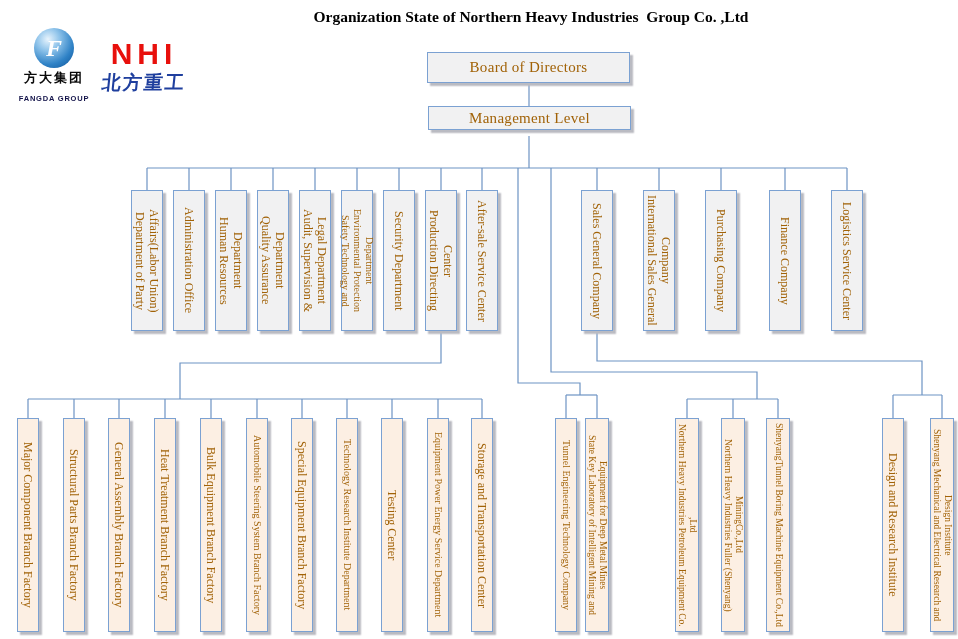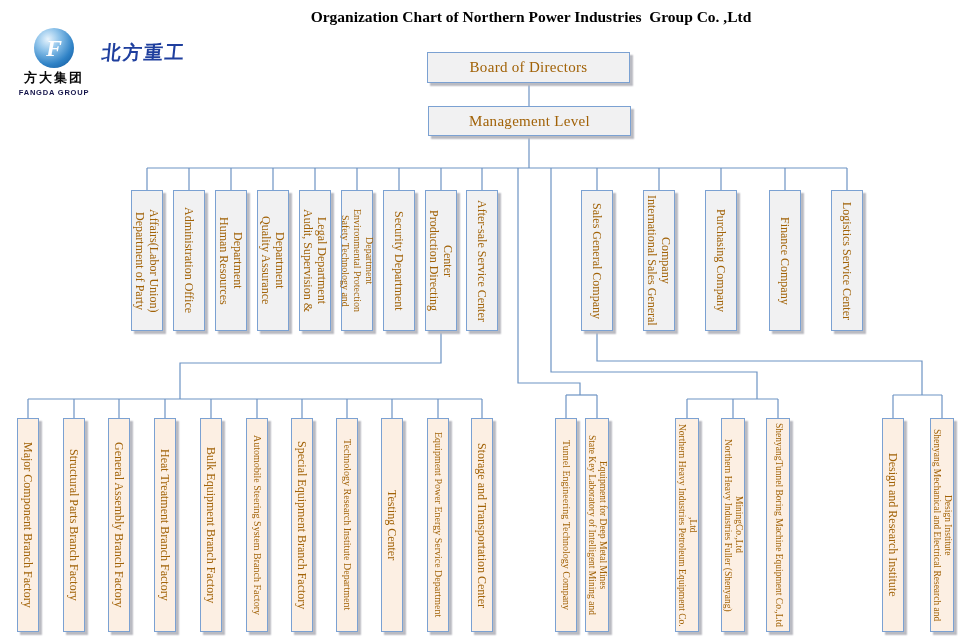--- a/index.html
+++ b/index.html
@@ -9,50 +9,51 @@
          font-weight:bold;font-size:15.5px;color:#000;white-space:pre;}
   
   .fangda{position:absolute;left:14px;top:28px;width:80px;text-align:center;}
   .fangda .sphere{width:40px;height:40px;border-radius:50%;margin:0 auto;
       background:radial-gradient(circle at 35% 28%, #e8f4fd 0%, #8ec3ea 30%, #2f82c6 65%, #0d4f92 100%);
       display:flex;align-items:center;justify-content:center;
       color:#fff;font:italic bold 24px "Liberation Serif",serif;}
   .fangda .cn{font-weight:bold;font-size:13px;letter-spacing:2px;color:#0a0a0a;
       margin-top:3px;font-family:"DejaVu Sans",sans-serif;line-height:1;}
   .fangda .en{font-size:7.5px;font-weight:bold;color:#14144a;letter-spacing:.8px;
-      margin-top:4px;font-family:"Liberation Sans",sans-serif;}
+      margin-top:10px;font-family:"Liberation Sans",sans-serif;}
   .nhi{position:absolute;left:97px;top:39px;width:94px;text-align:center;}
   .nhi .abbr{font:bold 30px "Liberation Sans",sans-serif;letter-spacing:5px;line-height:1;}
   .nhi .cn{font-weight:bold;font-size:19px;letter-spacing:2px;margin-top:4px;
       transform:skewX(-6deg);font-family:"DejaVu Sans",sans-serif;line-height:1;}
   
   .node{position:absolute;box-sizing:border-box;border:1px solid #7ba1d2;
         box-shadow:3px 3px 1.5px #babbc2;color:#a16207;}
   .top-node{display:flex;align-items:center;justify-content:center;
         font-size:15px;letter-spacing:.3px;}
   .vbox{writing-mode:vertical-lr;text-orientation:mixed;
         display:flex;align-items:center;justify-content:center;
         text-align:center;line-height:1.18;padding:3px 1px;}
   #connectors{position:absolute;left:0;top:0;pointer-events:none;}
 </style>
 </head>
 <body>
 
 <div class="stage">
-  <div class="title">Organization Chart of Northern Power Industries  Group Co. ,Ltd</div>
+  <div class="title">Organization State of Northern Heavy Industries  Group Co. ,Ltd</div>
 
   <div class="fangda">
     <div class="sphere">
       <span>F</span>
     </div>
     <div class="cn">方大集团</div>
     <div class="en">FANGDA GROUP</div>
   </div>
 
   <div class="nhi">
+    <div class="abbr" style="color: rgb(232, 16, 12);">NHI</div>
     <div class="cn" style="color: rgb(31, 63, 158);">北方重工</div>
   </div>
 
   <svg id="connectors" width="958" height="639" viewBox="0 0 958 639">
       <path d="M529,83 V106" fill="none" stroke="#6d93c3" stroke-width="1.2"></path>
       <path d="M529,136 V168" fill="none" stroke="#6d93c3" stroke-width="1.2"></path>
       <path d="M147,168 H847" fill="none" stroke="#6d93c3" stroke-width="1.2"></path>
       <path d="M147,168 V190" fill="none" stroke="#6d93c3" stroke-width="1.2"></path>
       <path d="M189,168 V190" fill="none" stroke="#6d93c3" stroke-width="1.2"></path>
       <path d="M231,168 V190" fill="none" stroke="#6d93c3" stroke-width="1.2"></path>
@@ -89,21 +90,21 @@
       <path d="M687,399 V418" fill="none" stroke="#6d93c3" stroke-width="1.2"></path>
       <path d="M733,399 V418" fill="none" stroke="#6d93c3" stroke-width="1.2"></path>
       <path d="M778,399 V418" fill="none" stroke="#6d93c3" stroke-width="1.2"></path>
       <path d="M597,331 V361 H922 V395" fill="none" stroke="#6d93c3" stroke-width="1.2"></path>
       <path d="M893,395 H942" fill="none" stroke="#6d93c3" stroke-width="1.2"></path>
       <path d="M893,395 V418" fill="none" stroke="#6d93c3" stroke-width="1.2"></path>
       <path d="M942,395 V418" fill="none" stroke="#6d93c3" stroke-width="1.2"></path>
     </svg>
 
   <div class="node top-node" id="board-box" style="left: 427px; top: 52px; width: 203px; height: 31px; background: rgb(241, 241, 242);">Board of Directors</div>
-  <div class="node top-node" id="management-box" style="left: 428px; top: 106px; width: 203px; height: 30px; background: rgb(241, 241, 242);">Management Level</div>
+  <div class="node top-node" id="management-box" style="left: 428px; top: 106px; width: 203px; height: 24px; background: rgb(241, 241, 242);">Management Level</div>
 
   <div id="boxes">
       <div class="node vbox" style="left: 131px; top: 190px; width: 32px; height: 141px; background: rgb(241, 241, 242); font-size: 12px;">Department of Party Affairs(Labor Union)</div>
       <div class="node vbox" style="left: 173px; top: 190px; width: 32px; height: 141px; background: rgb(241, 241, 242); font-size: 12px;">Administration Office</div>
       <div class="node vbox" style="left: 215px; top: 190px; width: 32px; height: 141px; background: rgb(241, 241, 242); font-size: 12px;">Human Resources Department</div>
       <div class="node vbox" style="left: 257px; top: 190px; width: 32px; height: 141px; background: rgb(241, 241, 242); font-size: 12px;">Quality Assurance Department</div>
       <div class="node vbox" style="left: 299px; top: 190px; width: 32px; height: 141px; background: rgb(241, 241, 242); font-size: 12px;">Audit, Supervision &amp; Legal Department</div>
       <div class="node vbox" style="left: 341px; top: 190px; width: 32px; height: 141px; background: rgb(241, 241, 242); font-size: 10px;">Safety Technology and Environmental Protection Department</div>
       <div class="node vbox" style="left: 383px; top: 190px; width: 32px; height: 141px; background: rgb(241, 241, 242); font-size: 12px;">Security Department</div>
       <div class="node vbox" style="left: 425px; top: 190px; width: 32px; height: 141px; background: rgb(241, 241, 242); font-size: 12px;">Production Directing Center</div>

